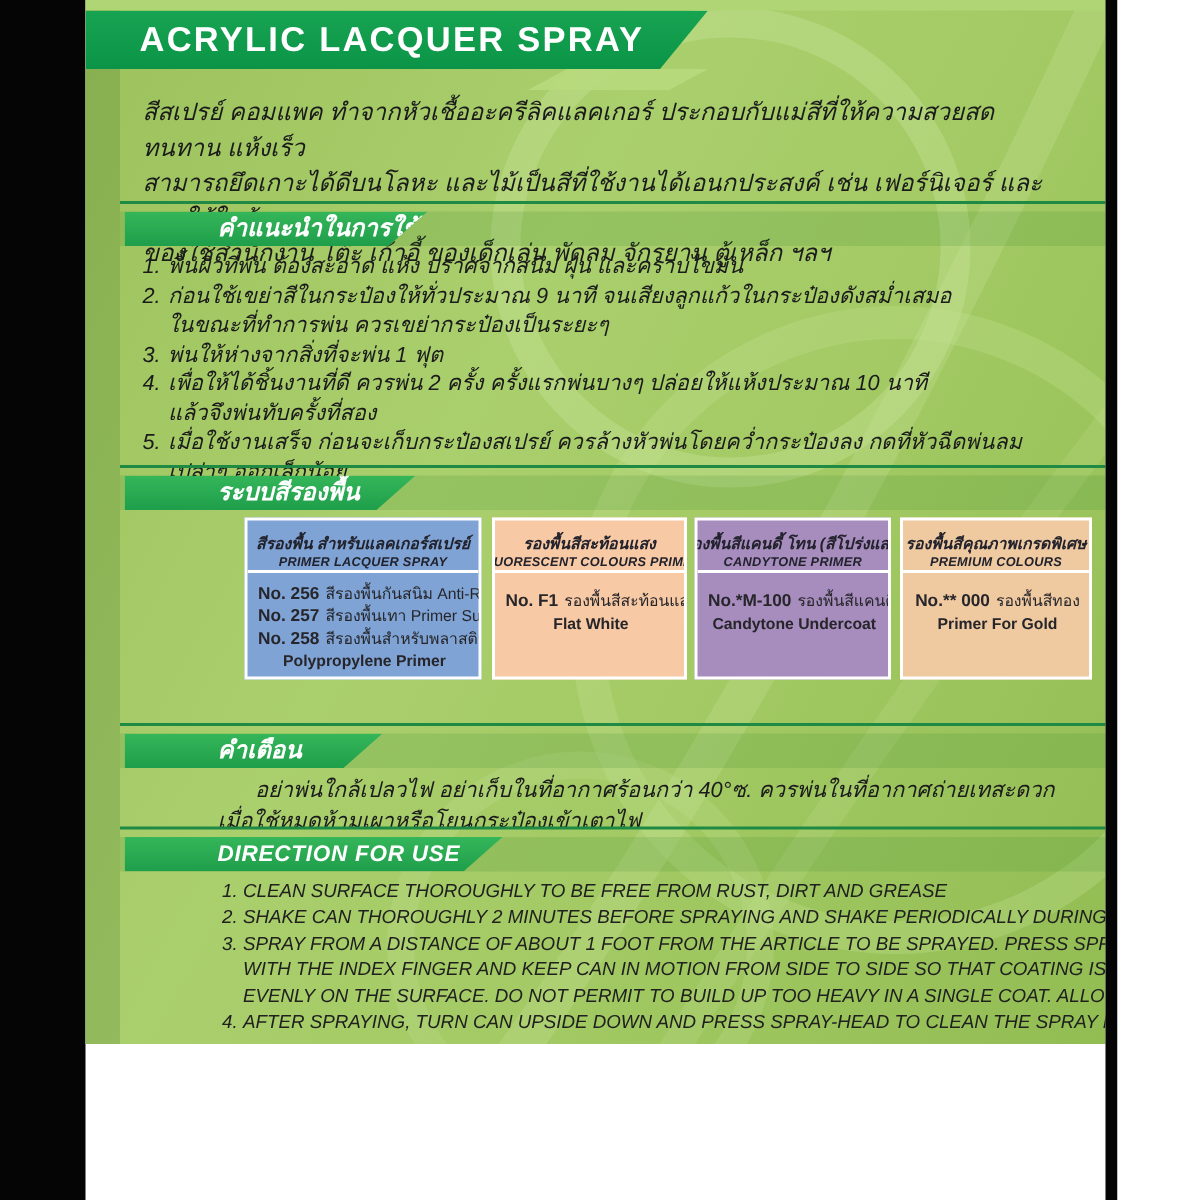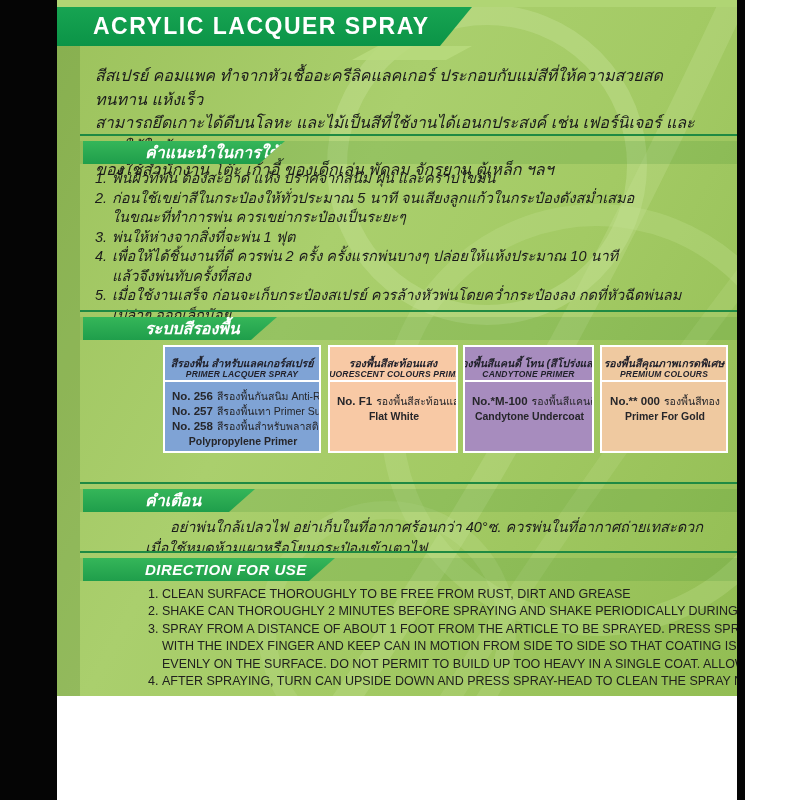--- a/index.html
+++ b/index.html
@@ -87,21 +87,21 @@
   .card .row .no{font-weight:bold;font-size:11.5px;margin-right:4px;}
   .card .row.cont{text-align:center;white-space:normal;font-weight:bold;}
   .card1{left:106px;width:158px;background:#7fa3d5;}
   .card2{left:271px;width:130px;background:#f8c9a5;}
   .card3{left:406px;width:131px;background:#a78cbe;}
   .card4{left:543px;width:128px;background:#efc9a0;}
   .card2 .body,.card3 .body,.card4 .body{padding-top:12px;text-align:center;}
 
   
   .elist{position:absolute;left:91px;top:586px;width:580px;color:#20201f;
-    font-size:12.5px;line-height:17.4px;}
+    font-style:italic;font-size:12.5px;line-height:17.4px;}
   .eli{white-space:nowrap;}
   .eli .num{display:inline-block;width:14px;}
 
   
   .ecaution{position:absolute;left:88px;top:748px;width:600px;color:#20201f;
     font-style:italic;font-size:12.5px;line-height:22px;}
   .ecaution div{white-space:nowrap;}
 </style>
 </head>
 <body>
@@ -128,21 +128,21 @@
       <div>สามารถยึดเกาะได้ดีบนโลหะ และไม้เป็นสีที่ใช้งานได้เอนกประสงค์ เช่น เฟอร์นิเจอร์ และของใช้ในบ้าน</div>
       <div>ของใช้สำนักงาน โต๊ะ เก้าอี้ ของเด็กเล่น พัดลม จักรยาน ตู้เหล็ก ฯลฯ</div>
     </div>
 
     <div class="rule r1"></div>
     <div class="stripe s1"></div>
     <div class="flag f1">คำแนะนำในการใช้</div>
 
     <div class="tlist">
       <div class="li"><span class="num">1.</span><span class="txt">พื้นผิวที่พ่น ต้องสะอาด แห้ง ปราศจากสนิม ฝุ่น และคราบไขมัน</span></div>
-      <div class="li"><span class="num">2.</span><span class="txt">ก่อนใช้เขย่าสีในกระป๋องให้ทั่วประมาณ 5 นาที จนเสียงลูกแก้วในกระป๋องดังสม่ำเสมอ</span></div>
+      <div class="li"><span class="num">2.</span><span class="txt">ก่อนใช้เขย่าสีในกระป๋องให้ทั่วประมาณ 9 นาที จนเสียงลูกแก้วในกระป๋องดังสม่ำเสมอ</span></div>
       <div class="li"><span class="num"></span><span class="txt">ในขณะที่ทำการพ่น ควรเขย่ากระป๋องเป็นระยะๆ</span></div>
       <div class="li"><span class="num">3.</span><span class="txt">พ่นให้ห่างจากสิ่งที่จะพ่น 1 ฟุต</span></div>
       <div class="li"><span class="num">4.</span><span class="txt">เพื่อให้ได้ชิ้นงานที่ดี ควรพ่น 2 ครั้ง ครั้งแรกพ่นบางๆ ปล่อยให้แห้งประมาณ 10 นาที</span></div>
       <div class="li"><span class="num"></span><span class="txt">แล้วจึงพ่นทับครั้งที่สอง</span></div>
       <div class="li"><span class="num">5.</span><span class="txt">เมื่อใช้งานเสร็จ ก่อนจะเก็บกระป๋องสเปรย์ ควรล้างหัวพ่นโดยคว่ำกระป๋องลง กดที่หัวฉีดพ่นลม</span></div>
       <div class="li"><span class="num"></span><span class="txt">เปล่าๆ ออกเล็กน้อย</span></div>
     </div>
 
     <div class="rule r2"></div>
     <div class="stripe s2"></div>

